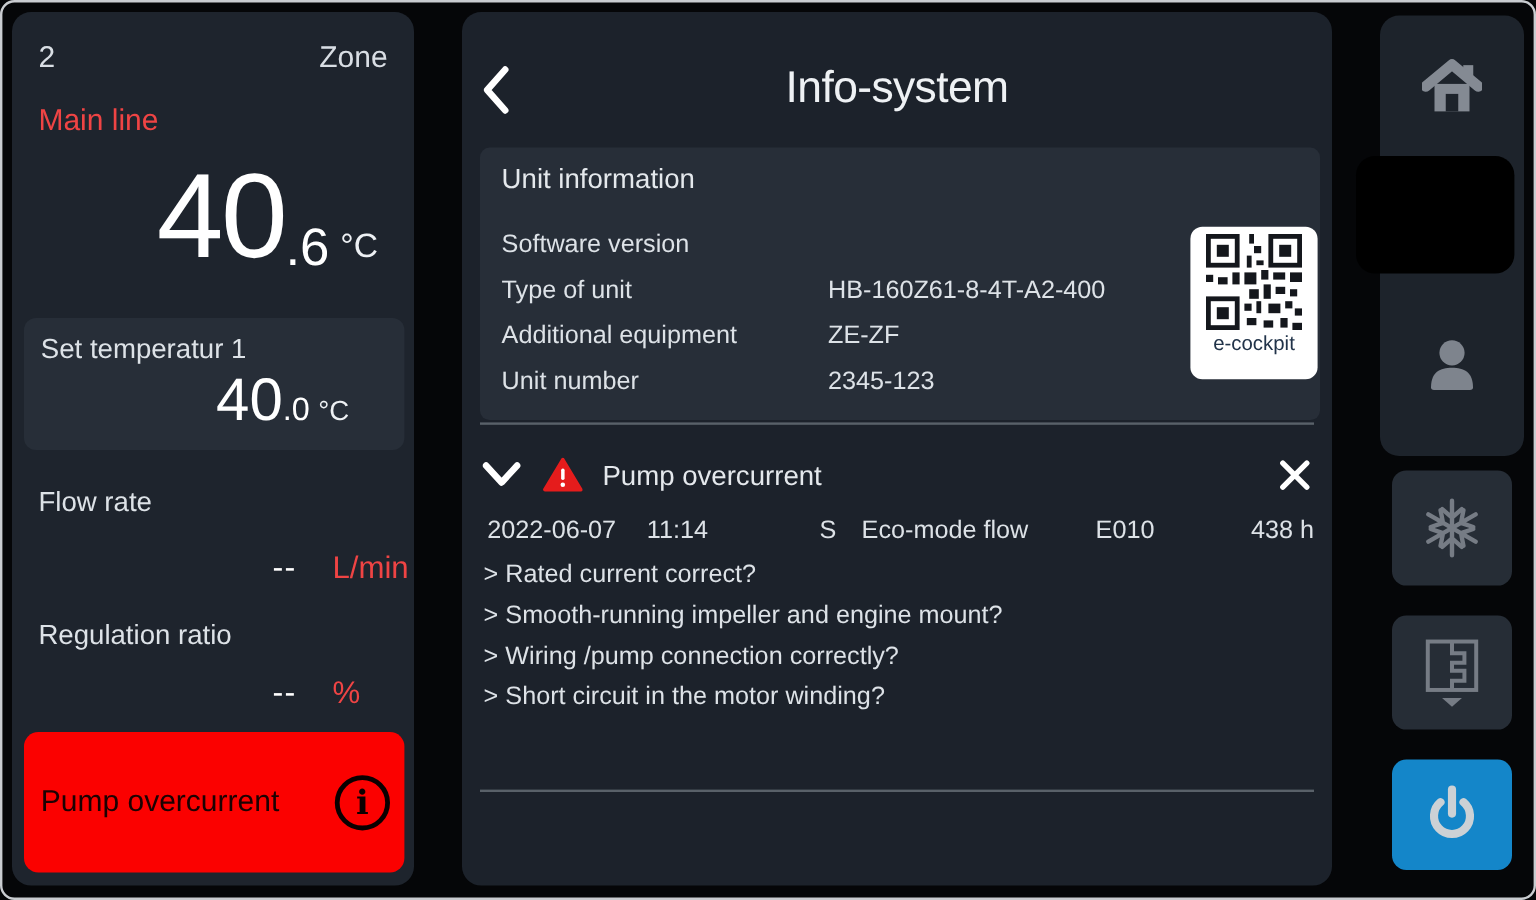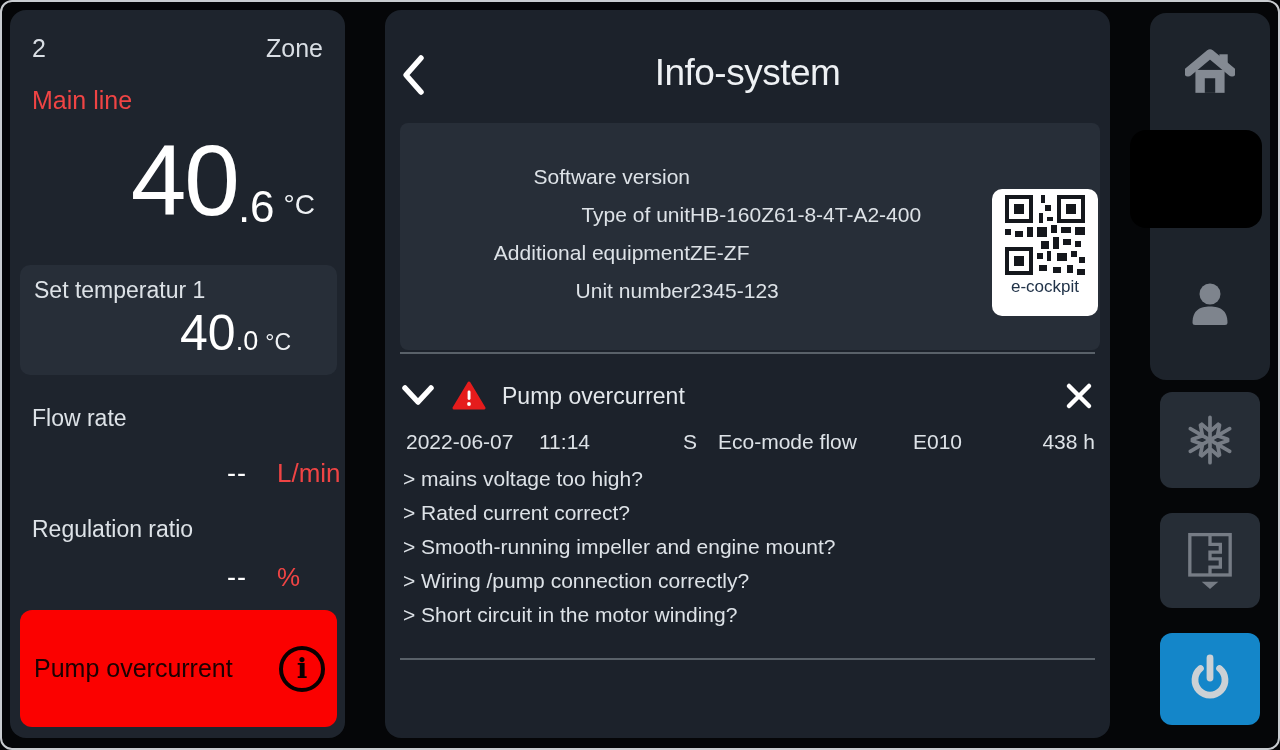--- a/index.html
+++ b/index.html
@@ -44,21 +44,21 @@
               background:#1c222b;border-radius:16px;}
   .back-btn{position:absolute;left:12px;top:40px;background:none;border:none;padding:4px;cursor:pointer;}
   .panel-title{position:absolute;left:0;right:0;top:42px;margin:0;text-align:center;font-size:37px;
                font-weight:normal;color:#eef1f4;letter-spacing:-0.5px;}
 
   .unit-box{position:absolute;left:15px;top:113px;width:700px;height:227px;background:#272e38;
             border-radius:8px;box-sizing:border-box;padding:13px 18px;}
   .unit-title{font-size:23px;color:#e4e8ec;}
   .unit-rows{margin-top:22px;}
   .unit-row{display:flex;line-height:38px;font-size:21px;color:#dde2e7;}
-  .unit-row .u-label{width:272px;flex:none;text-align:right;}
+  .unit-row .u-label{width:272px;flex:none;}
   .qr-card{position:absolute;right:2px;top:66px;width:106px;height:127px;background:#fff;border-radius:10px;
            display:flex;flex-direction:column;align-items:center;justify-content:flex-start;padding-top:6px;box-sizing:border-box;}
   .qr-label{font-size:17px;color:#213349;margin-top:2px;}
 
   .divider{position:absolute;left:15px;right:15px;border-top:2px solid #596169;}
   .div-1{top:342px;} .div-2{top:648px;}
 
   .alarm-head{position:absolute;left:15px;right:15px;top:366px;height:40px;display:flex;align-items:center;gap:16px;}
   .icon-btn{background:none;border:none;padding:2px;cursor:pointer;display:flex;align-items:center;}
   .alarm-title{font-size:23px;color:#e4e8ec;}
@@ -130,20 +130,21 @@
 
   <section class="info-panel">
     <button class="back-btn">
       <svg width="24" height="42" viewBox="0 0 24 42">
         <path d="M20 4 L5 21 L20 38" fill="none" stroke="#fff" stroke-width="5.5" stroke-linecap="round" stroke-linejoin="round"></path>
       </svg>
     </button>
     <h1 class="panel-title">Info-system</h1>
 
     <div class="unit-box">
+      <div class="unit-title">Unit information</div>
       <div class="unit-rows">
         <div class="unit-row">
           <span class="u-label">Software version</span>
           <span class="u-value"></span>
         </div>
         <div class="unit-row">
           <span class="u-label">Type of unit</span>
           <span class="u-value">HB-160Z61-8-4T-A2-400</span>
         </div>
         <div class="unit-row">
@@ -226,21 +227,20 @@
     <div class="alarm-meta">
       <span class="m-date">2022-06-07</span>
       <span class="m-time">11:14</span>
       <span class="m-class">S</span>
       <span class="m-fault">Eco-mode flow</span>
       <span class="m-code">E010</span>
       <span class="m-hours">438 h</span>
     </div>
 
     <div class="hints">
-      <div>&gt; mains voltage too high?</div>
       <div>&gt; Rated current correct?</div>
       <div>&gt; Smooth-running impeller and engine mount?</div>
       <div>&gt; Wiring /pump connection correctly?</div>
       <div>&gt; Short circuit in the motor winding?</div>
     </div>
 
     <div class="divider div-2"></div>
   </section>
 
   <nav>

